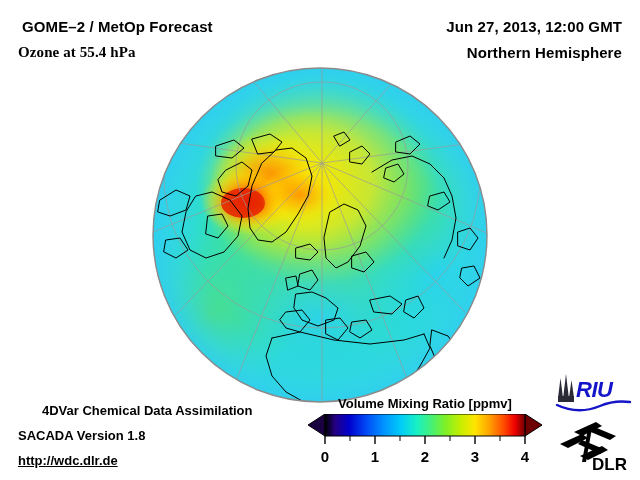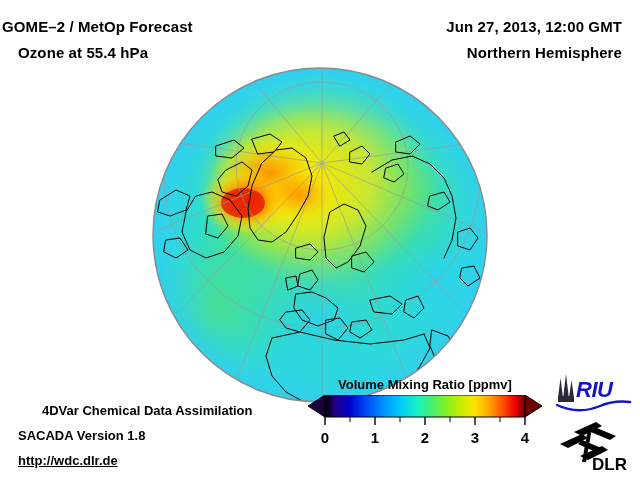--- a/index.html
+++ b/index.html
@@ -1,28 +1,28 @@
 <!DOCTYPE html>
 <html><head>
 <meta charset="utf-8">
 <style>
   html,body{margin:0;padding:0;background:#ffffff;}
   body{width:640px;height:480px;position:relative;overflow:hidden;
        font-family:"Liberation Sans",sans-serif;color:#000;}
   .hdr{position:absolute;font-size:15px;font-weight:bold;letter-spacing:.1px;white-space:nowrap;}
-  #title-line1{left:2px;top:18px;}
-  #title-line2{left:18px;top:44px;}
+  #title-line1{left:22px;top:18px;}
+  #title-line2{left:18px;top:44px;font-family:Liberation Serif, serif;}
   #date-line{right:18px;top:18px;text-align:right;}
   #region-line{right:18px;top:44px;text-align:center;}
   .foot{position:absolute;left:18px;font-size:13px;font-weight:bold;white-space:nowrap;}
   #foot1{top:403px;margin-left:24px;}
   #foot2{top:428px;}
   #foot3{top:453px;text-decoration:underline;}
   #globe-panel{position:absolute;left:0;top:0;width:640px;height:480px;}
-  #cbar-panel{position:absolute;left:300px;top:377px;width:250px;height:84px;}
+  #cbar-panel{position:absolute;left:300px;top:396px;width:250px;height:84px;}
   #cbar-title{position:absolute;left:0;top:0;width:250px;text-align:center;
                font-size:13px;font-weight:bold;white-space:nowrap;}
   #logos{position:absolute;left:552px;top:372px;width:86px;height:104px;text-align:right;}
 </style>
 </head>
 <body>
 
 <div class="hdr" id="title-line1">GOME–2 / MetOp Forecast</div>
 <div class="hdr" id="title-line2">Ozone at 55.4 hPa</div>
 <div class="hdr" id="date-line">Jun 27, 2013, 12:00 GMT</div>

